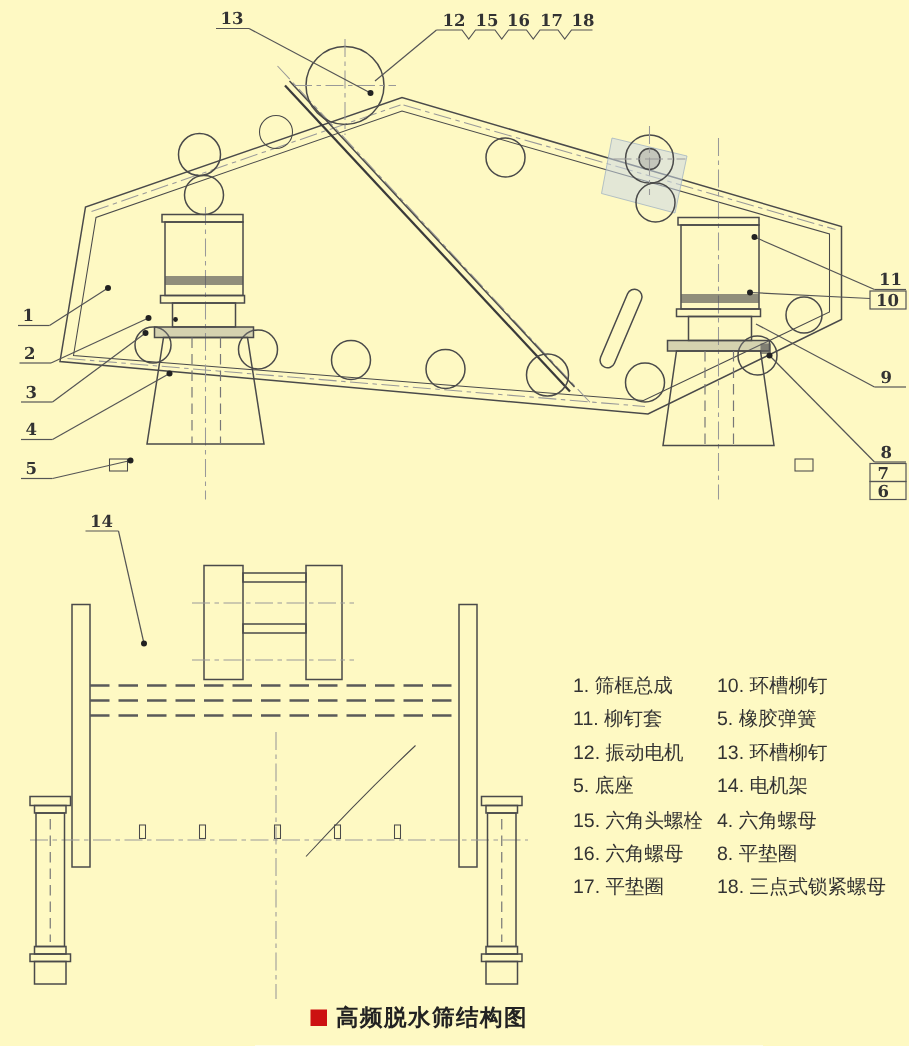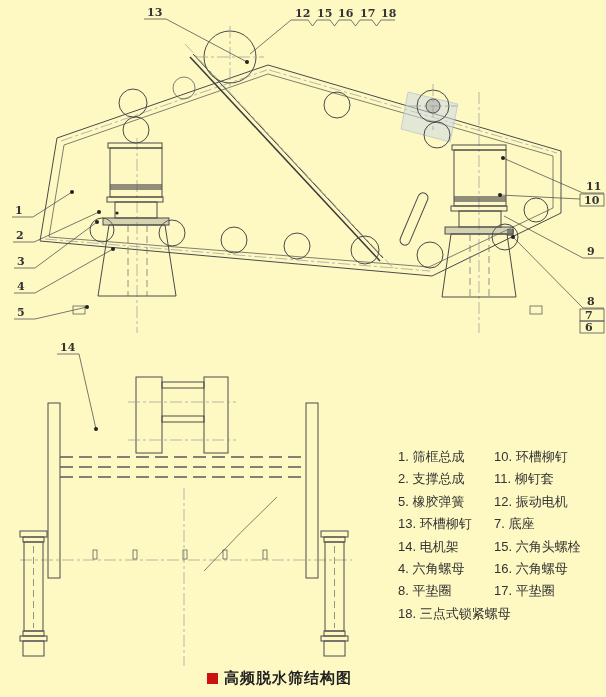--- a/index.html
+++ b/index.html
@@ -16,21 +16,21 @@
   svg .dot{fill:#222;stroke:none;}
   svg .fillgray{fill:#8a8a8a;fill-opacity:.35;}
   svg .darkblk{fill:#555;fill-opacity:.65;stroke:none;}
   svg .tint{fill:#ccd9e6;fill-opacity:.55;stroke:#9fb0c0;stroke-width:.5;}
   svg text.num{font-family:"DejaVu Serif",serif;font-size:11px;font-weight:bold;
                fill:#333;stroke:none;}
   
   #legend{position:absolute;left:382px;top:446px;display:grid;
           grid-template-columns:96px 150px;grid-auto-rows:22.4px;
           font-size:13px;color:#333;}
-  #legend .li{white-space:nowrap;line-height:22.4px;margin-left:16px;}
+  #legend .li{white-space:nowrap;line-height:22.4px;}
   
   #caption{position:absolute;left:207px;top:669px;display:flex;align-items:center;}
   #caption .bullet{width:11px;height:11px;background:#cc1111;margin-right:6px;}
   #caption .cap-text{font-size:15px;font-weight:bold;color:#222;letter-spacing:1px;}
 </style>
 </head>
 <body>
 
 <div id="stage">
 
@@ -307,26 +307,25 @@
     <line class="ldr" x1="57" y1="354" x2="79" y2="354"></line>
     <line class="ldr" x1="79" y1="354" x2="96" y2="429"></line>
     <circle class="dot" cx="96" cy="429" r="2"></circle>
   </g>
 </svg>
 
 
 <div id="legend">
   <div class="li">1. 筛框总成</div>
   <div class="li">10. 环槽柳钉</div>
-  <div class="li">2. 支撑总成</div>
   <div class="li">11. 柳钉套</div>
   <div class="li">5. 橡胶弹簧</div>
   <div class="li">12. 振动电机</div>
   <div class="li">13. 环槽柳钉</div>
-  <div class="li">7. 底座</div>
+  <div class="li">5. 底座</div>
   <div class="li">14. 电机架</div>
   <div class="li">15. 六角头螺栓</div>
   <div class="li">4. 六角螺母</div>
   <div class="li">16. 六角螺母</div>
   <div class="li">8. 平垫圈</div>
   <div class="li">17. 平垫圈</div>
   <div class="li">18. 三点式锁紧螺母</div>
 </div>
 
 

